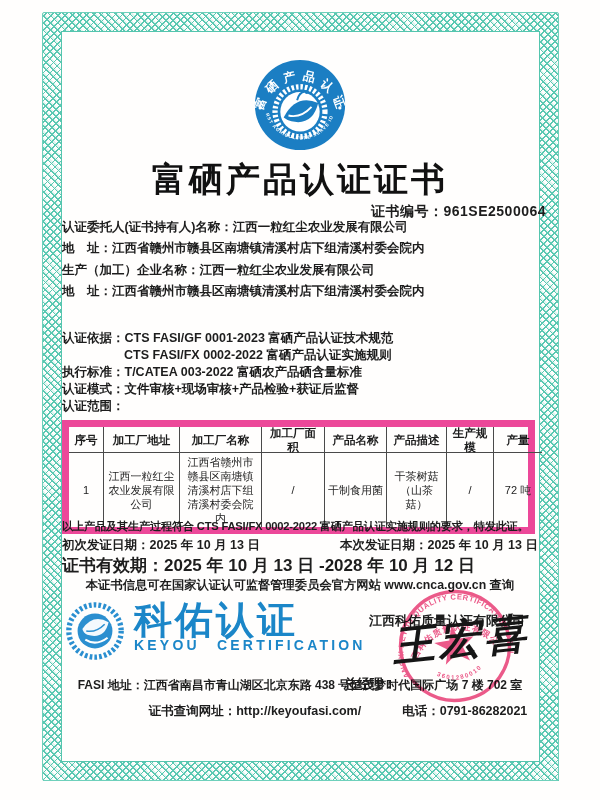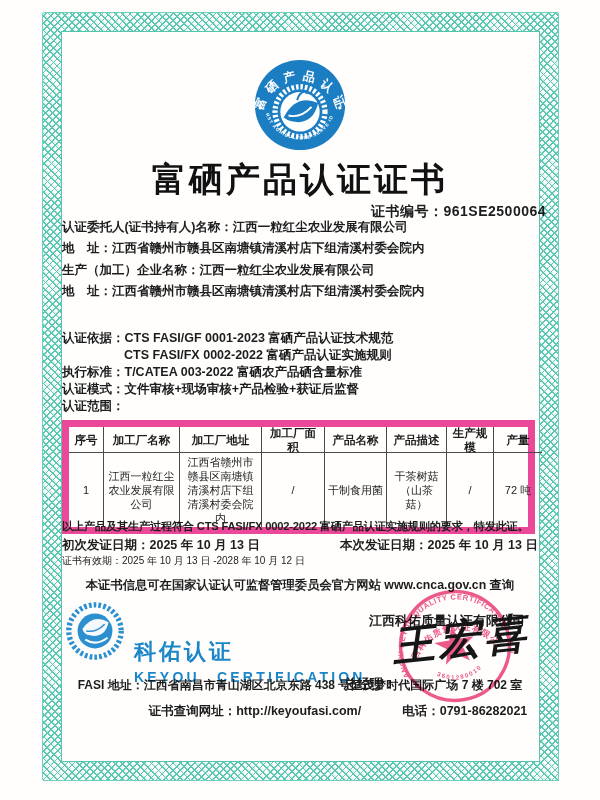--- a/index.html
+++ b/index.html
@@ -47,26 +47,26 @@
     display:flex;align-items:center;justify-content:center;text-align:center;
     padding:2px 3px;font-size:11px;line-height:14px;
   }
   .tbl .c:nth-child(8n){border-right:none;text-align:right;}
   .tbl .hd{font-weight:800;height:26px;font-size:11.5px;}
   .tbl .bd{min-height:66px;border-bottom:none;}
   
   .statement{position:absolute;left:62px;top:519px;width:478px;font-size:11.2px;font-weight:800;white-space:nowrap;letter-spacing:-.2px;}
   .dates{position:absolute;left:62px;top:537px;width:470px;font-size:12.5px;font-weight:800;white-space:nowrap;}
   .dates .d2{position:absolute;left:278px;top:0;}
-  .validity{position:absolute;left:62px;top:554px;font-size:10px;font-weight:400;white-space:nowrap;}
+  .validity{position:absolute;left:62px;top:554px;font-size:17px;font-weight:700;white-space:nowrap;}
   .cnca{position:absolute;left:0;top:577px;width:100%;text-align:center;font-size:12.3px;font-weight:800;}
   
   .keyou-logo{position:absolute;left:64px;top:599px;width:62px;height:62px;}
   .keyou-text{position:absolute;left:134px;top:603px;color:#1b86c8;}
-  .keyou-cn{font-size:22px;font-weight:800;letter-spacing:3px;line-height:34px;margin-top:32px;}
+  .keyou-cn{font-size:38px;font-weight:800;letter-spacing:3px;line-height:34px;}
   .keyou-en{font-size:14px;font-weight:800;letter-spacing:3.2px;margin-top:0;}
   .issuer-company{position:absolute;left:369px;top:612px;font-size:13px;font-weight:800;white-space:nowrap;}
   .signer-title{position:absolute;left:344px;top:645px;font-size:13px;font-weight:800;margin-top:30px;}
   .signature{
     position:absolute;left:392px;top:612px;font-size:42px;font-weight:700;
     font-style:italic;transform:rotate(-6deg);letter-spacing:4px;color:#161616;z-index:6;white-space:nowrap;
   }
   .stamp{position:absolute;left:390px;top:584px;width:130px;height:124px;mix-blend-mode:multiply;opacity:.9;z-index:5;}
   
   .fasi{position:absolute;left:0;top:677px;width:100%;text-align:center;font-size:12px;font-weight:700;}
@@ -118,22 +118,22 @@
   <div class="certsec">
     <div class="ln"><span>认证依据：</span><span>CTS FASI/GF 0001-2023 富硒产品认证技术规范</span></div>
     <div class="ln indent"><span>CTS FASI/FX 0002-2022 富硒产品认证实施规则</span></div>
     <div class="ln"><span>执行标准：</span><span>T/CATEA 003-2022 富硒农产品硒含量标准</span></div>
     <div class="ln"><span>认证模式：</span><span>文件审核+现场审核+产品检验+获证后监督</span></div>
     <div class="ln"><span>认证范围：</span></div>
   </div>
 
   <div class="tbl">
     <div class="c hd">序号</div>
+    <div class="c hd">加工厂地址</div>
     <div class="c hd">加工厂名称</div>
-    <div class="c hd">加工厂地址</div>
     <div class="c hd">加工厂面积</div>
     <div class="c hd">产品名称</div>
     <div class="c hd">产品描述</div>
     <div class="c hd">生产规模</div>
     <div class="c hd">产量</div>
     <div class="c bd">1</div>
     <div class="c bd">江西一粒红尘农业发展有限公司</div>
     <div class="c bd">江西省赣州市赣县区南塘镇清溪村店下组清溪村委会院内</div>
     <div class="c bd">/</div>
     <div class="c bd">干制食用菌</div>

